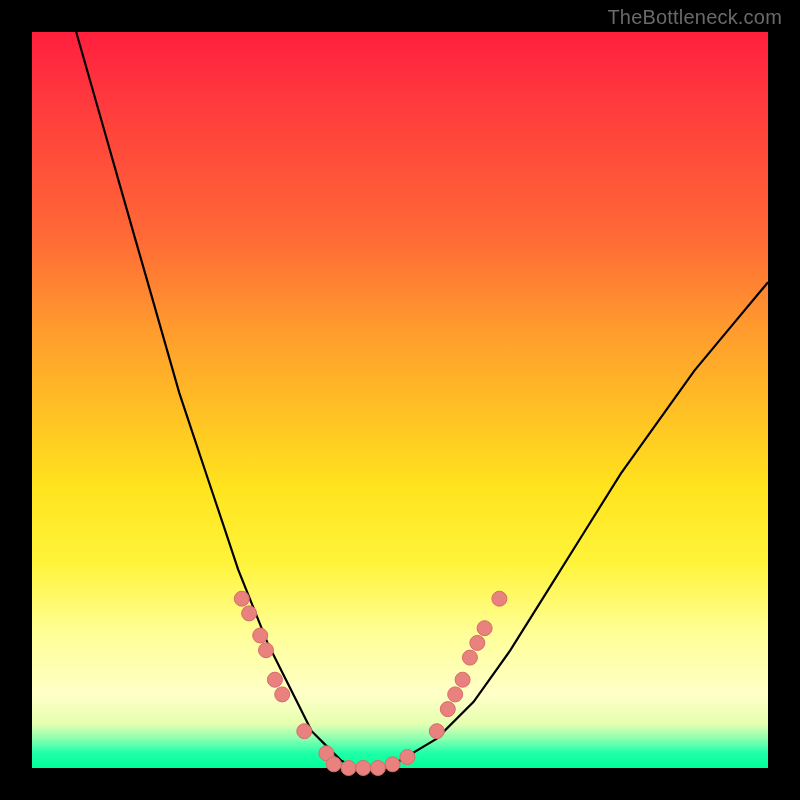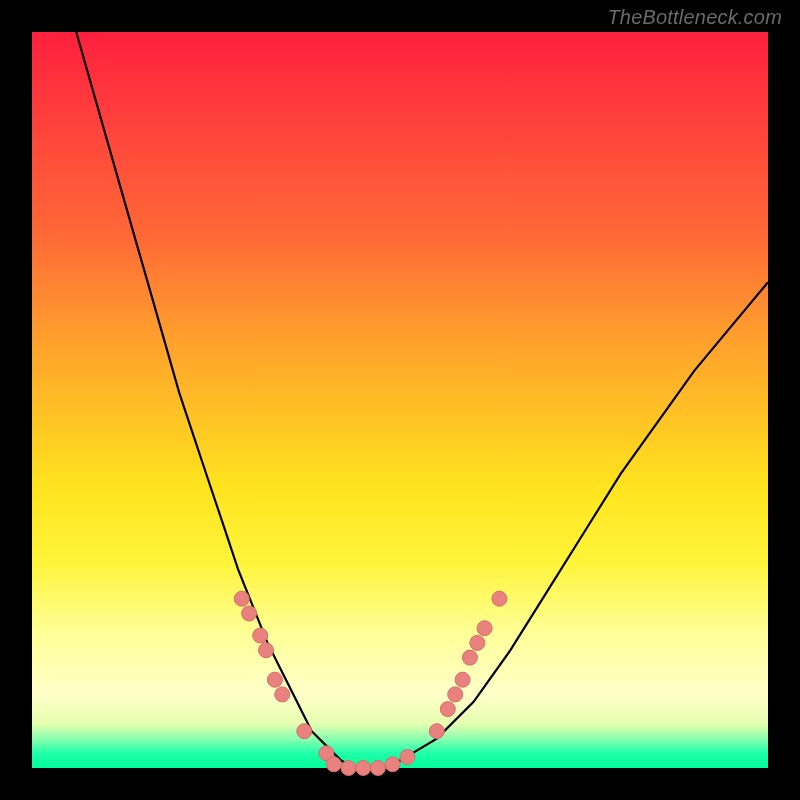--- a/index.html
+++ b/index.html
@@ -9,21 +9,20 @@
     height: 800px;
     overflow: hidden;
     background: #000;
     font-family: Arial, Helvetica, sans-serif;
   }
   .frame {
     position: absolute;
     left: 0; top: 0;
     width: 800px; height: 564px;
     background: #000;
-    font-style: italic;
   }
   .plot {
     position: absolute;
     left: 32px;
     top: 32px;
     width: 736px;
     height: 736px;
     
     background: linear-gradient(
       to bottom,

